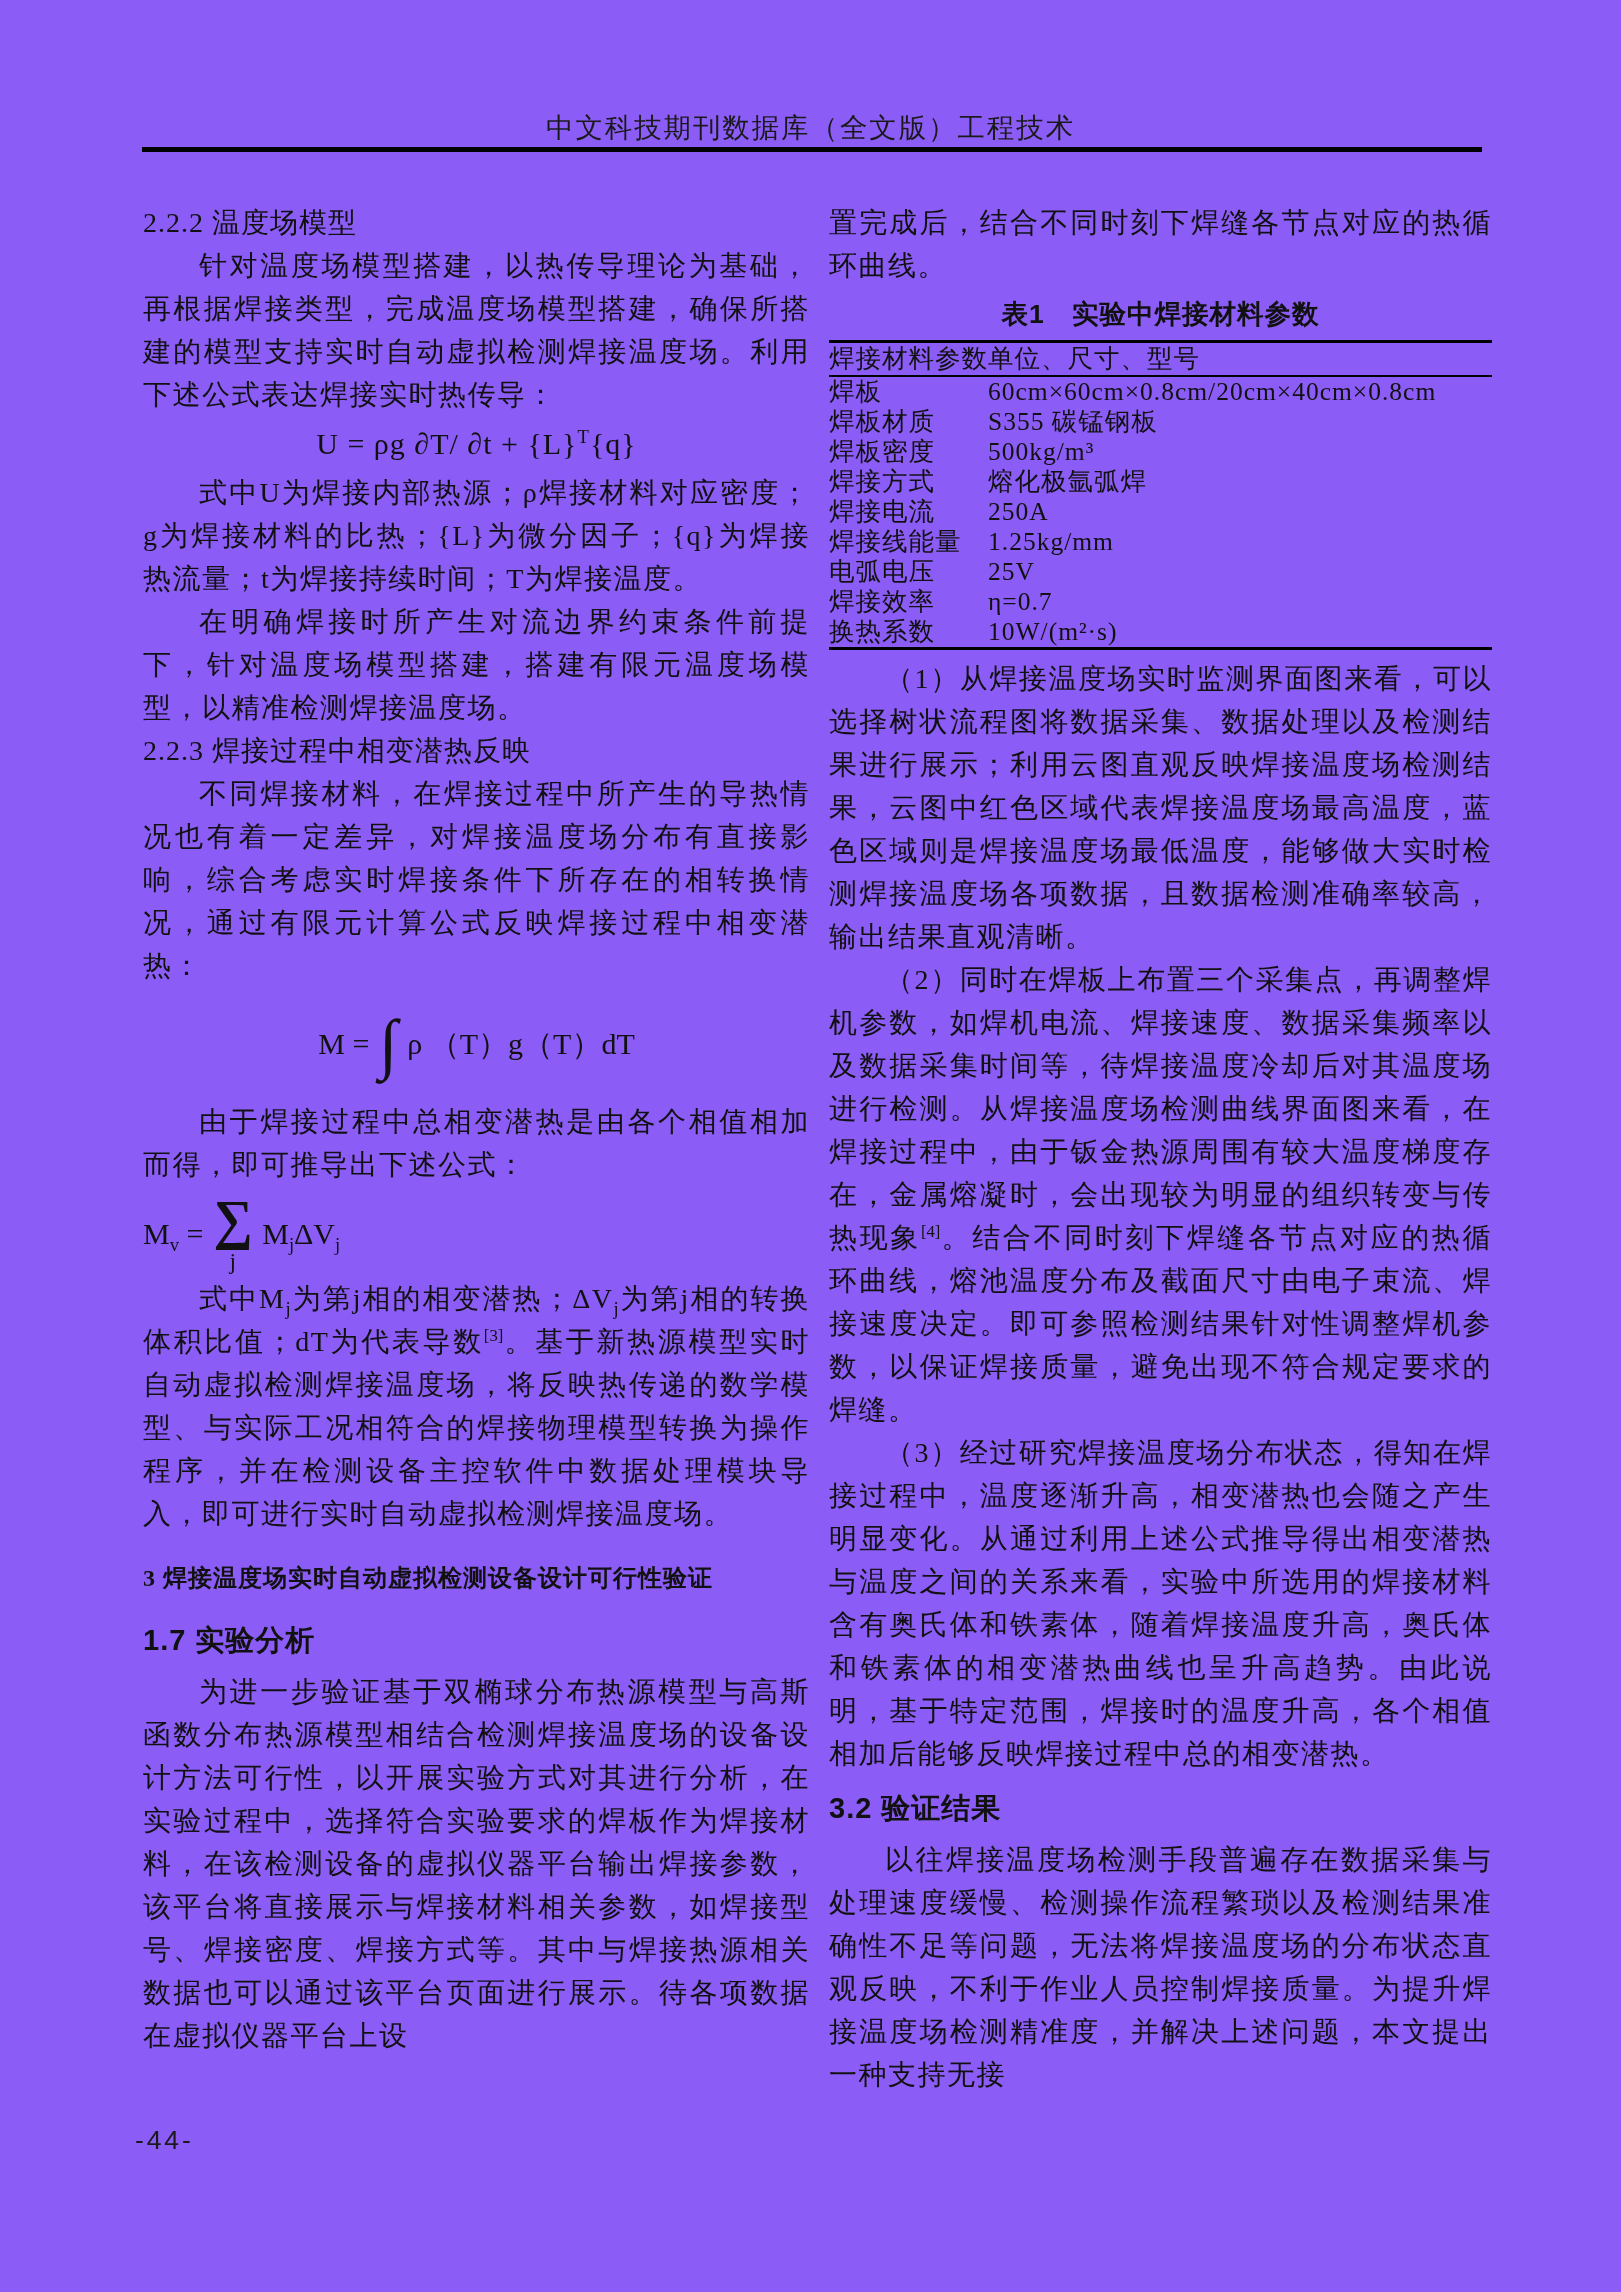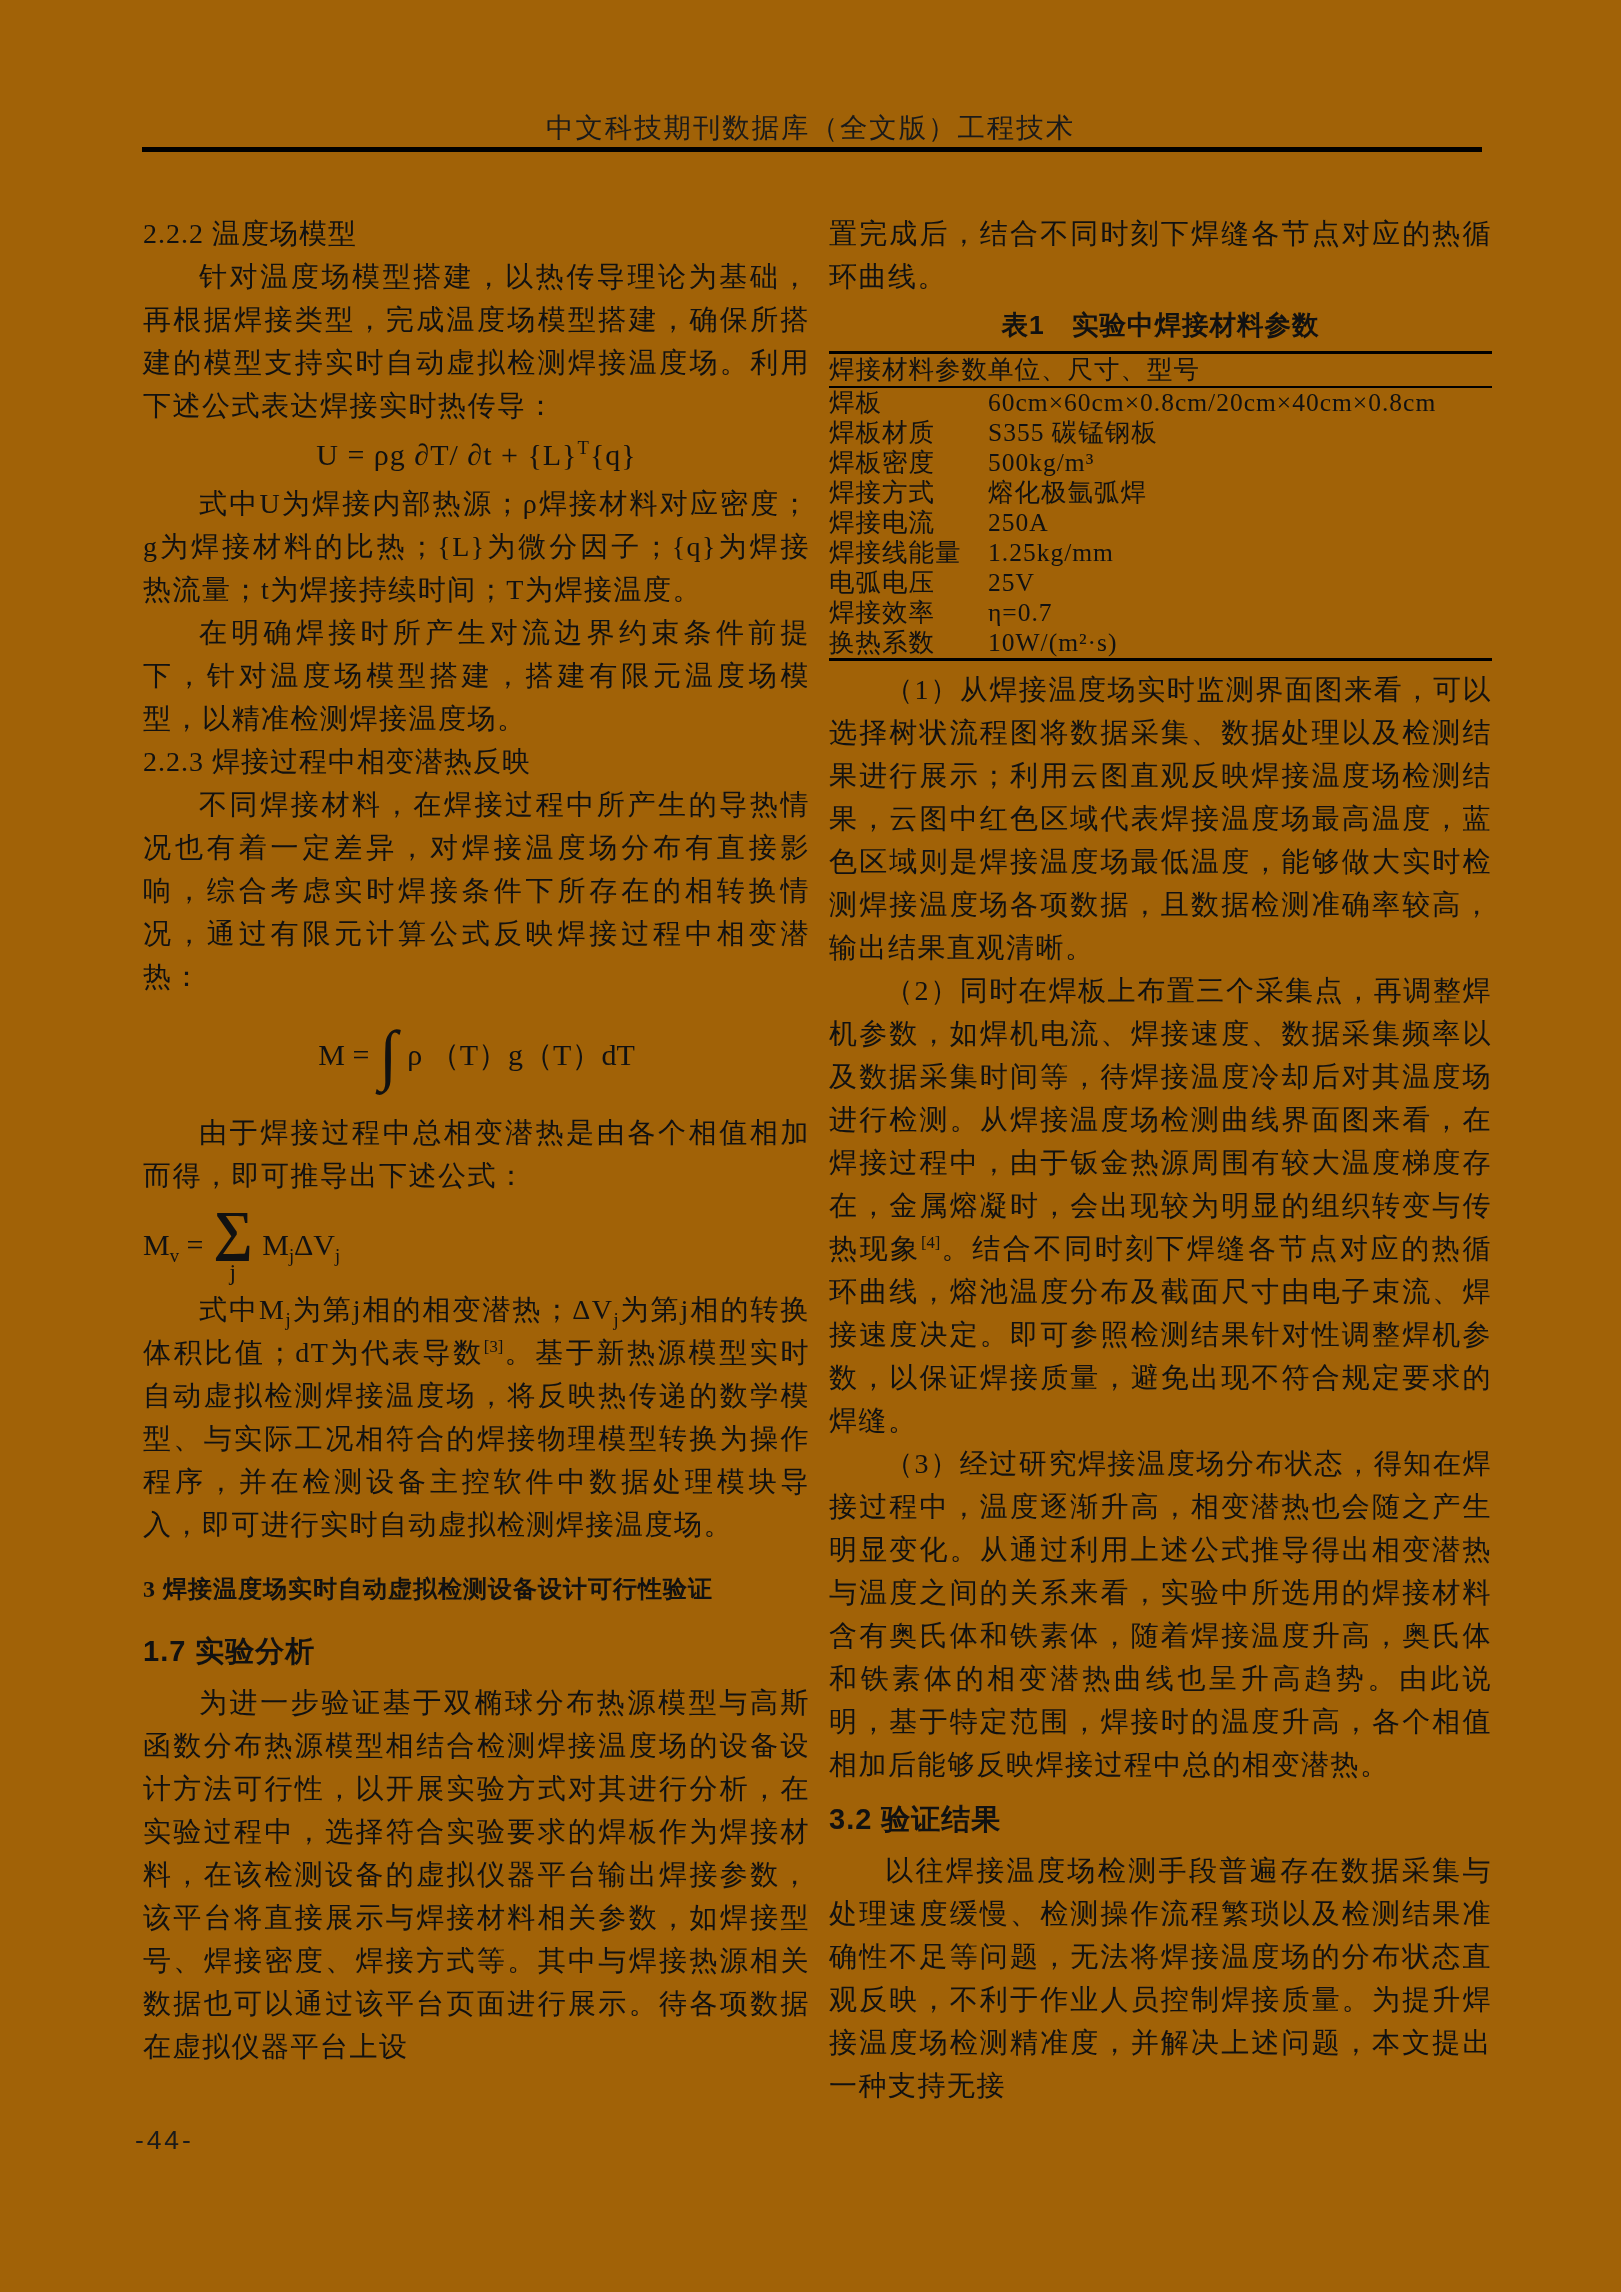--- a/index.html
+++ b/index.html
@@ -1,34 +1,34 @@
 <!DOCTYPE html>
 <html><head>
 <meta charset="utf-8">
 <style>
   html,body{margin:0;padding:0;background:#888;}
   .page{
     position:relative;
     width:1621px;height:2293px;
     margin:0 auto;
-    background:#a16207;
+    background:#8b5cf6;
     color:#111;
     font-family:"Liberation Serif","DejaVu Serif",serif;
     overflow:hidden;
   }
   .journal-title{
     position:absolute;top:110px;left:0;width:100%;
     text-align:center;
     font-size:27.4px;letter-spacing:2px;color:#1a1a1a;
   }
   .header-rule{
     position:absolute;top:147px;left:142px;width:1340px;height:4.9px;
     background:#000;
   }
-  .col{position:absolute;top:212px;font-size:28px;line-height:43px;}
+  .col{position:absolute;top:201px;font-size:28px;line-height:43px;}
   .col-left{left:143px;width:667px;}
   .col-right{left:829px;width:663px;}
   .p{
     text-align:justify;text-justify:inter-character;
     text-indent:2em;letter-spacing:1.5px;word-break:break-all;
     margin:0;
   }
   .p.noindent{text-indent:0;}
   .sec-sm{font-size:28px;letter-spacing:1px;margin:0;font-weight:400;}
   .sec-big{

